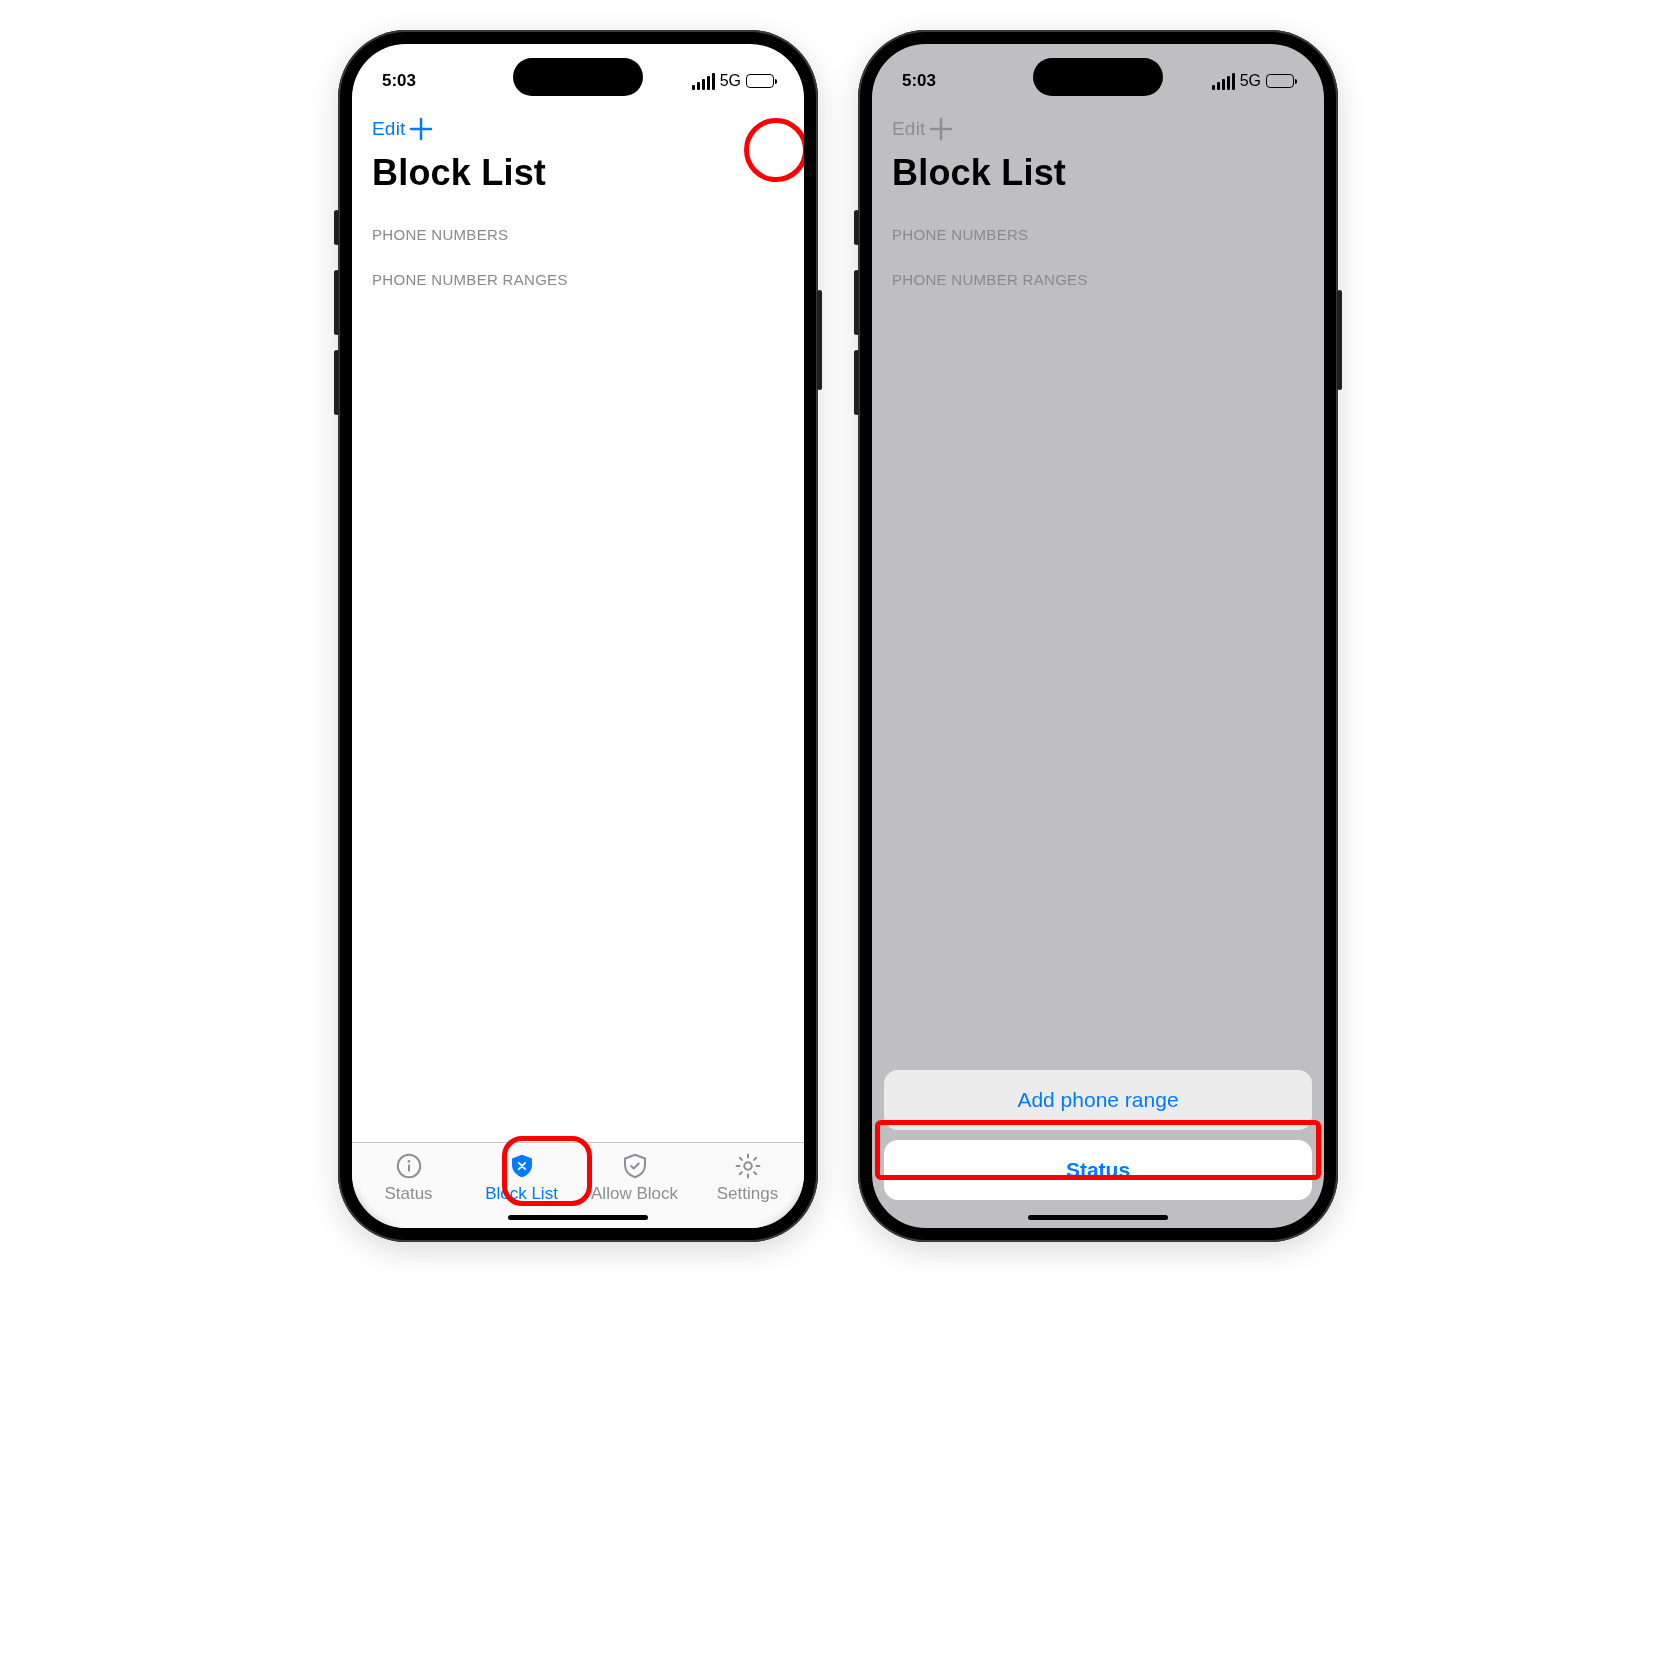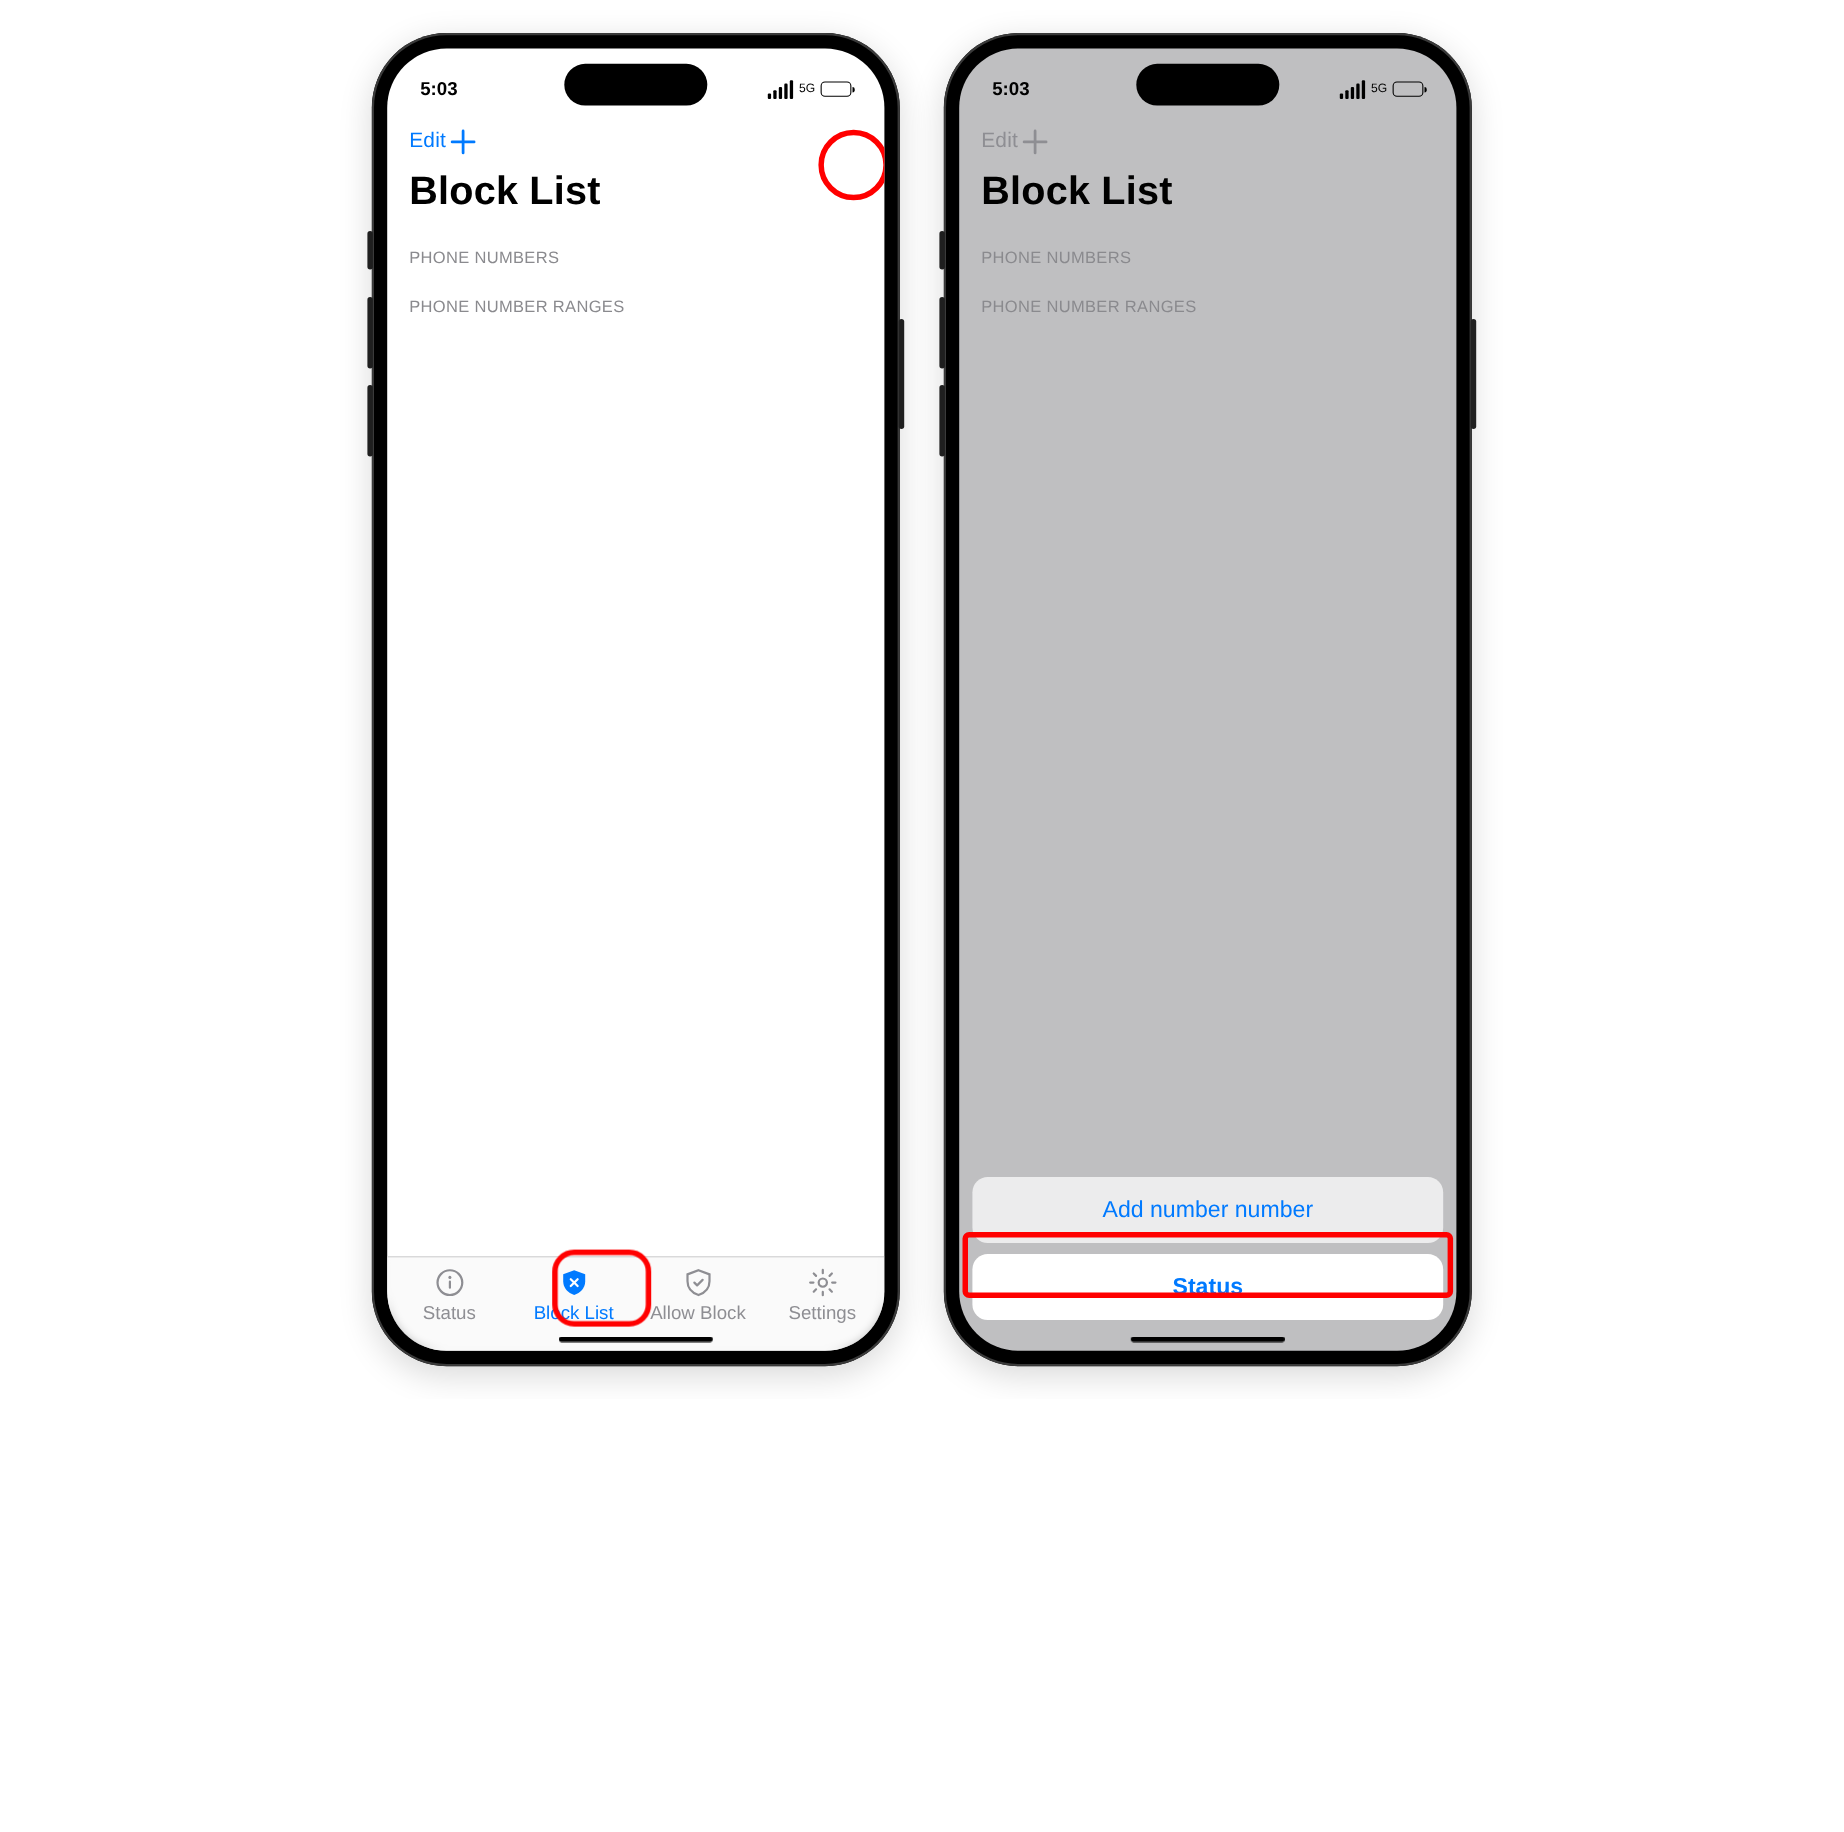--- a/index.html
+++ b/index.html
@@ -60,21 +60,21 @@
       font-size: 17px;
       font-weight: 600;
       color: #000;
     }
     .statusbar .right { display: flex; align-items: center; gap: 5px; }
     .sig { display: inline-flex; align-items: flex-end; gap: 2px; }
     .sig span { width: 3px; background: #000; border-radius: 1px; }
     .sig span:nth-child(1){height:5px} .sig span:nth-child(2){height:8px}
     .sig span:nth-child(3){height:11px} .sig span:nth-child(4){height:14px}
     .sig span:nth-child(5){height:17px}
-    .netlabel { font-size: 11px; font-weight: 500; }
+    .netlabel { font-size: 16px; font-weight: 500; }
     .battery { width: 28px; height: 14px; border: 1.5px solid #000; border-radius: 4px; position: relative; padding:1.5px;}
     .battery::after { content:""; position:absolute; right:-4px; top:4px; width:2.5px; height:5px; background:#000; border-radius:0 2px 2px 0;}
     .battery .fill { background:#000; height:100%; width:85%; border-radius:1.5px; }
 
     .navbar {
       display:flex; justify-content:flex-start; align-items:center;
       padding: 6px 20px 4px; height: 48px;
     }
     .edit { font-size: 19px; color: #007aff; letter-spacing: 0.2px; }
     .plus { color:#007aff; }
@@ -243,21 +243,21 @@
 
     <div class="title">Block List</div>
 
     <div class="content">
       <div class="sectionlabel">PHONE NUMBERS</div>
       <div class="sectionlabel">PHONE NUMBER RANGES</div>
     </div>
 
     <div class="sheetwrap">
       <div class="sheetgroup">
-        <div class="sheetbtn">Add number number</div>
+        <div class="sheetbtn">Add phone range</div>
       </div>
       <div class="cancelbtn">Status</div>
 
       <div class="hl" style="border-radius:6px; top:60px; left:3px; right:3px; height:60px;"></div>
     </div>
 
     <div class="homebar"></div>
   </div>
 </div>
 

